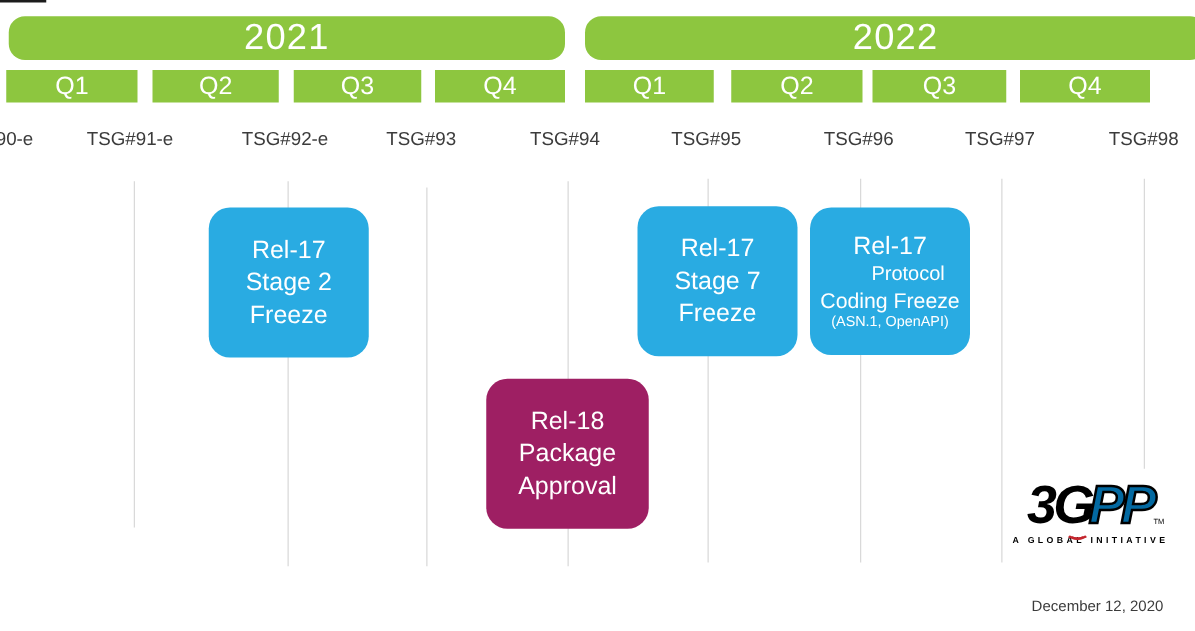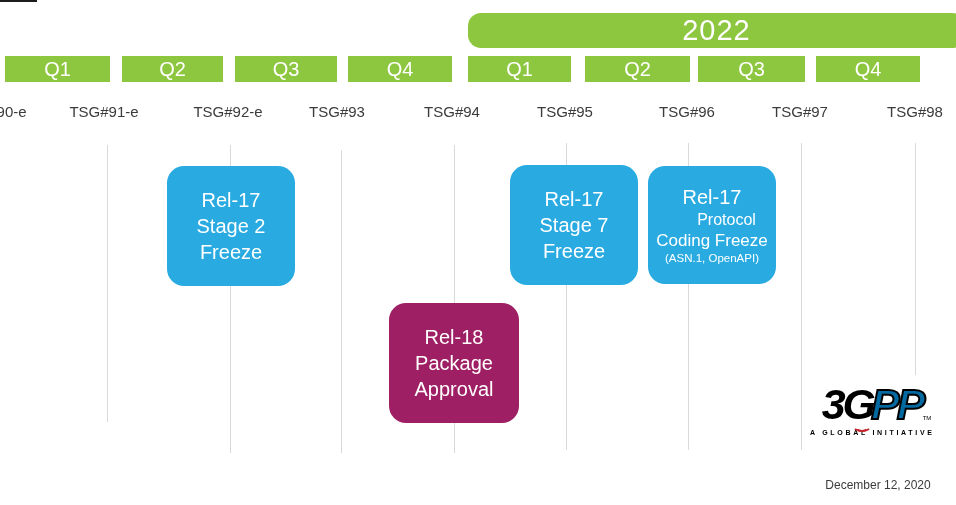--- a/index.html
+++ b/index.html
@@ -59,20 +59,23 @@
     font-size:12px;color:var(--ink);
   }
 </style>
 </head>
 <body>
 
 <div class="stage">
 
   <div class="topstrip"></div>
 
+  <div class="yearbar" style="left:7px;width:445px;">
+    <span>2021</span>
+  </div>
   <div class="yearbar" style="left:468px;width:497px;">
     <span>2022</span>
   </div>
 
   <div class="qbar" style="left:5px;width:105px;">
       <span>Q1</span>
     </div>
   <div class="qbar" style="left:122px;width:101px;">
       <span>Q2</span>
     </div>

